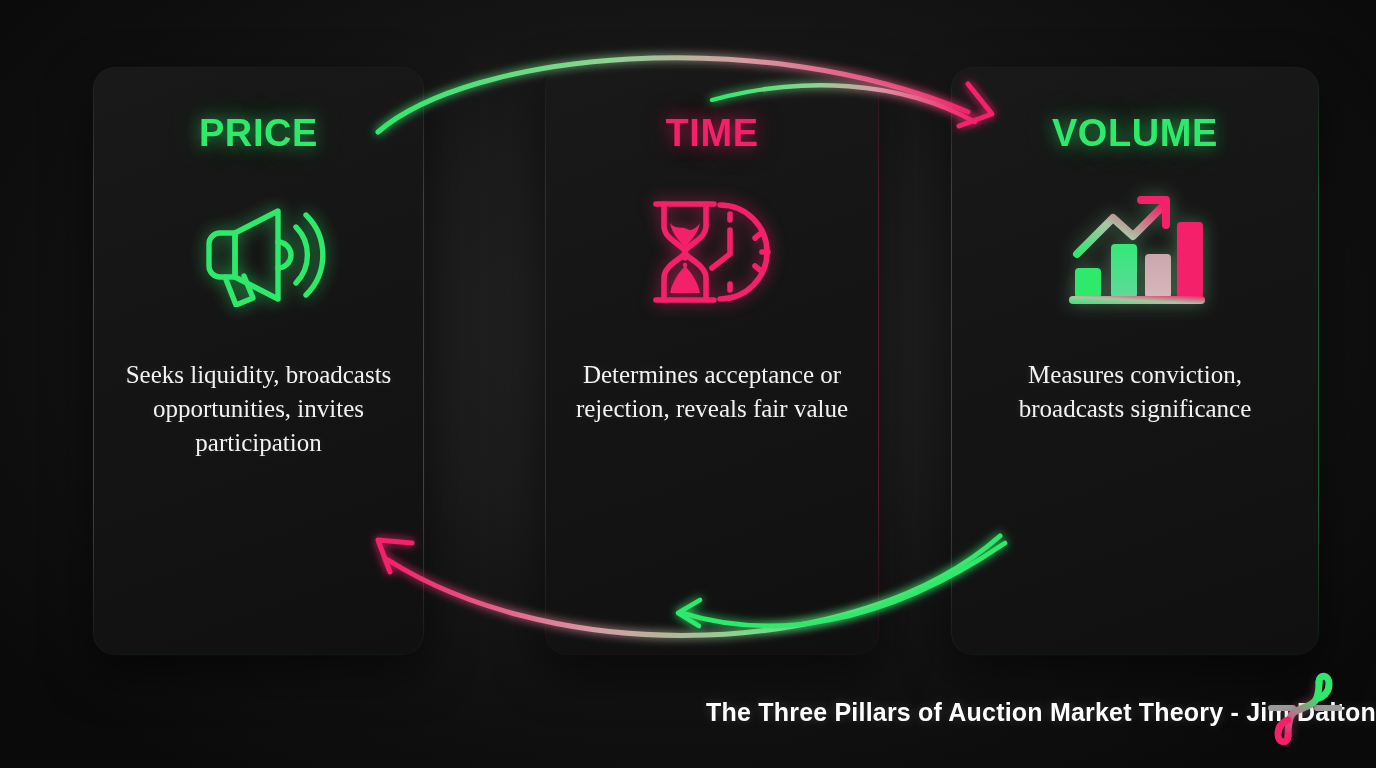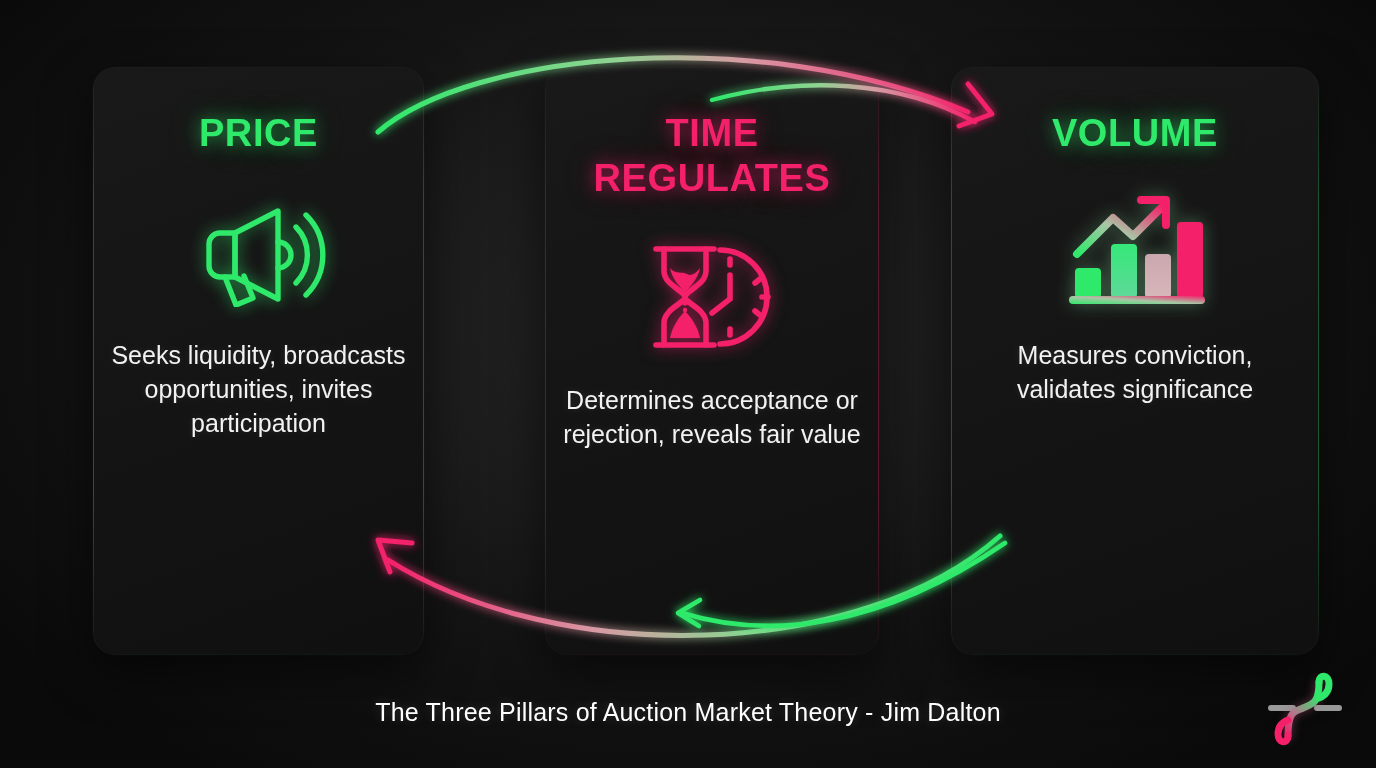--- a/index.html
+++ b/index.html
@@ -66,45 +66,46 @@
   .card-title .t-line{ display:block; }
   .green-txt{ color:#2ee96a; text-shadow:0 0 16px rgba(46,233,106,0.55), 0 0 34px rgba(46,233,106,0.25); }
   .pink-txt { color:#f4206a; text-shadow:0 0 16px rgba(244,32,106,0.55), 0 0 34px rgba(244,32,106,0.25); }
 
   .card-icon{
     margin-top:38px;
     height:116px;
     display:flex; align-items:center; justify-content:center;
   }
   .card-body{
-    margin-top:28px;
+    margin-top:48px;
     font-size:25px;
     line-height:1.37;
     color:#f2f2f2;
     text-align:center;
     font-weight:400;
     max-width:300px;
     text-shadow:0 0 10px rgba(255,255,255,0.12);
+    font-family:Liberation Serif, serif;
   }
 
   
   #arrows{
     position:absolute; inset:0;
     width:1376px; height:768px;
     z-index:6; pointer-events:none;
   }
 
   
   #footer-caption{
     position:absolute;
     left:0; right:0; top:698px;
-    text-align:center;
+    text-align:right;
     color:#ffffff;
     font-size:25px;
-    font-weight:400;
+    font-weight:700;
     letter-spacing:0.2px;
     z-index:8;
     text-shadow:0 0 12px rgba(255,255,255,0.18);
   }
   #brand-logo{
     position:absolute;
     right:28px; bottom:22px;
     width:86px; height:76px;
     z-index:8;
   }
@@ -132,21 +133,20 @@
         </svg>
       </div>
       <div class="card-body">Seeks liquidity, broadcasts opportunities, invites participation</div>
     </div>
   </div>
 
   <div class="card pink" id="card-time">
     <div class="card-inner">
       <div class="card-title">
         <span class="t-line pink-txt">TIME</span>
-        <span class="t-line pink-txt">REGULATES</span>
       </div>
       <div class="card-icon">
         <svg width="140" height="112" viewBox="0 0 140 112" fill="none" style="filter:drop-shadow(0 0 8px rgba(244,32,106,0.6));">
           <g stroke="#f4206a" stroke-width="5.6" stroke-linecap="round" stroke-linejoin="round" fill="none">
 
             <path d="M14 8 L72 8"></path>
             <path d="M14 104 L72 104"></path>
             <path d="M22 8 L22 30 C22 44 43 50 43 56 C43 62 22 68 22 82 L22 104"></path>
             <path d="M64 8 L64 30 C64 44 43 50 43 56 C43 62 64 68 64 82 L64 104"></path>
           </g>
@@ -206,21 +206,21 @@
           <rect x="46" y="52" width="26" height="54" rx="4" fill="url(#gb2)"></rect>
           <rect x="80" y="62" width="26" height="44" rx="4" fill="url(#gb3)"></rect>
           <rect x="112" y="30" width="26" height="76" rx="4" fill="url(#gb4)"></rect>
 
           <rect x="4" y="104" width="136" height="8" rx="4" fill="url(#gpk)"></rect>
 
           <path d="M12 62 L48 26 L68 44 L98 14" stroke="url(#gpk)" stroke-width="8" stroke-linecap="round" stroke-linejoin="round" fill="none"></path>
           <path d="M76 8 L101 8 L101 33" stroke="#f4206a" stroke-width="8" stroke-linecap="round" stroke-linejoin="round" fill="none"></path>
         </svg>
       </div>
-      <div class="card-body">Measures conviction, validates significance</div>
+      <div class="card-body">Measures conviction, broadcasts significance</div>
     </div>
   </div>
 
   <svg id="arrows" viewBox="0 0 1376 768" fill="none">
     <defs>
       <linearGradient id="arrGP" x1="0" y1="0" x2="1" y2="0">
         <stop offset="0%" stop-color="#2ee96a"></stop>
         <stop offset="40%" stop-color="#8fd392"></stop>
         <stop offset="62%" stop-color="#d79ba4"></stop>
         <stop offset="100%" stop-color="#f4206a"></stop>

